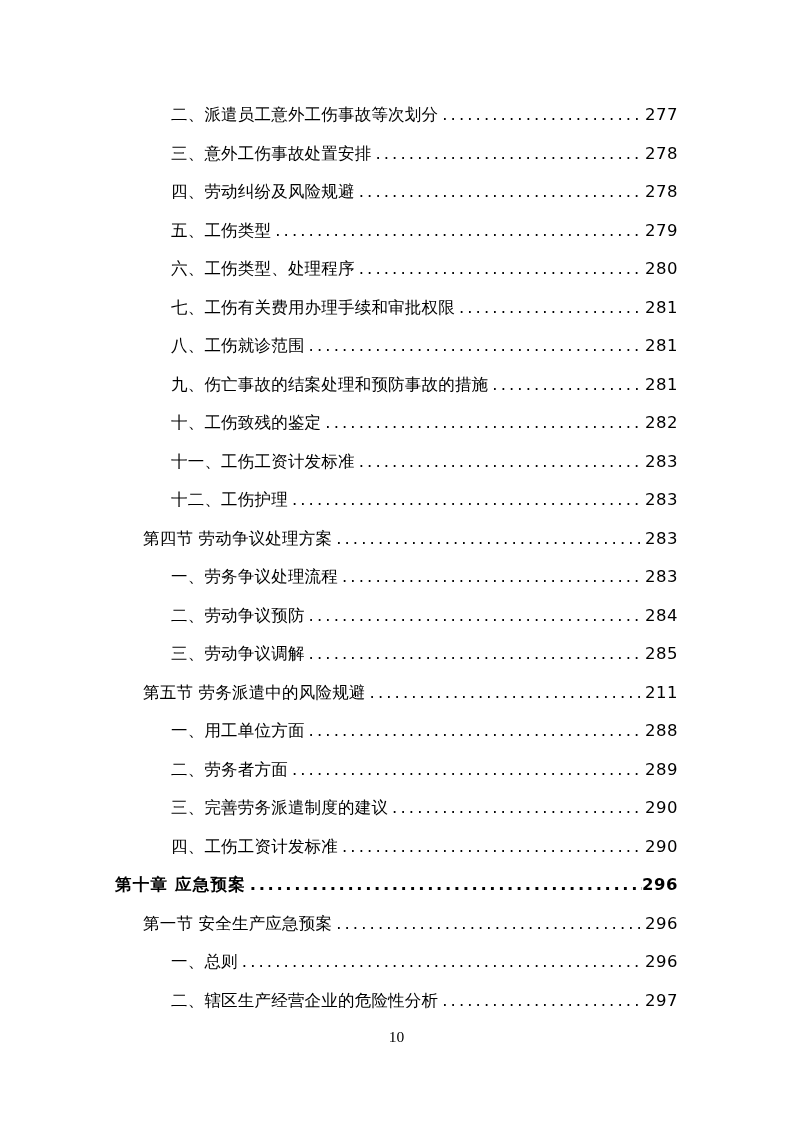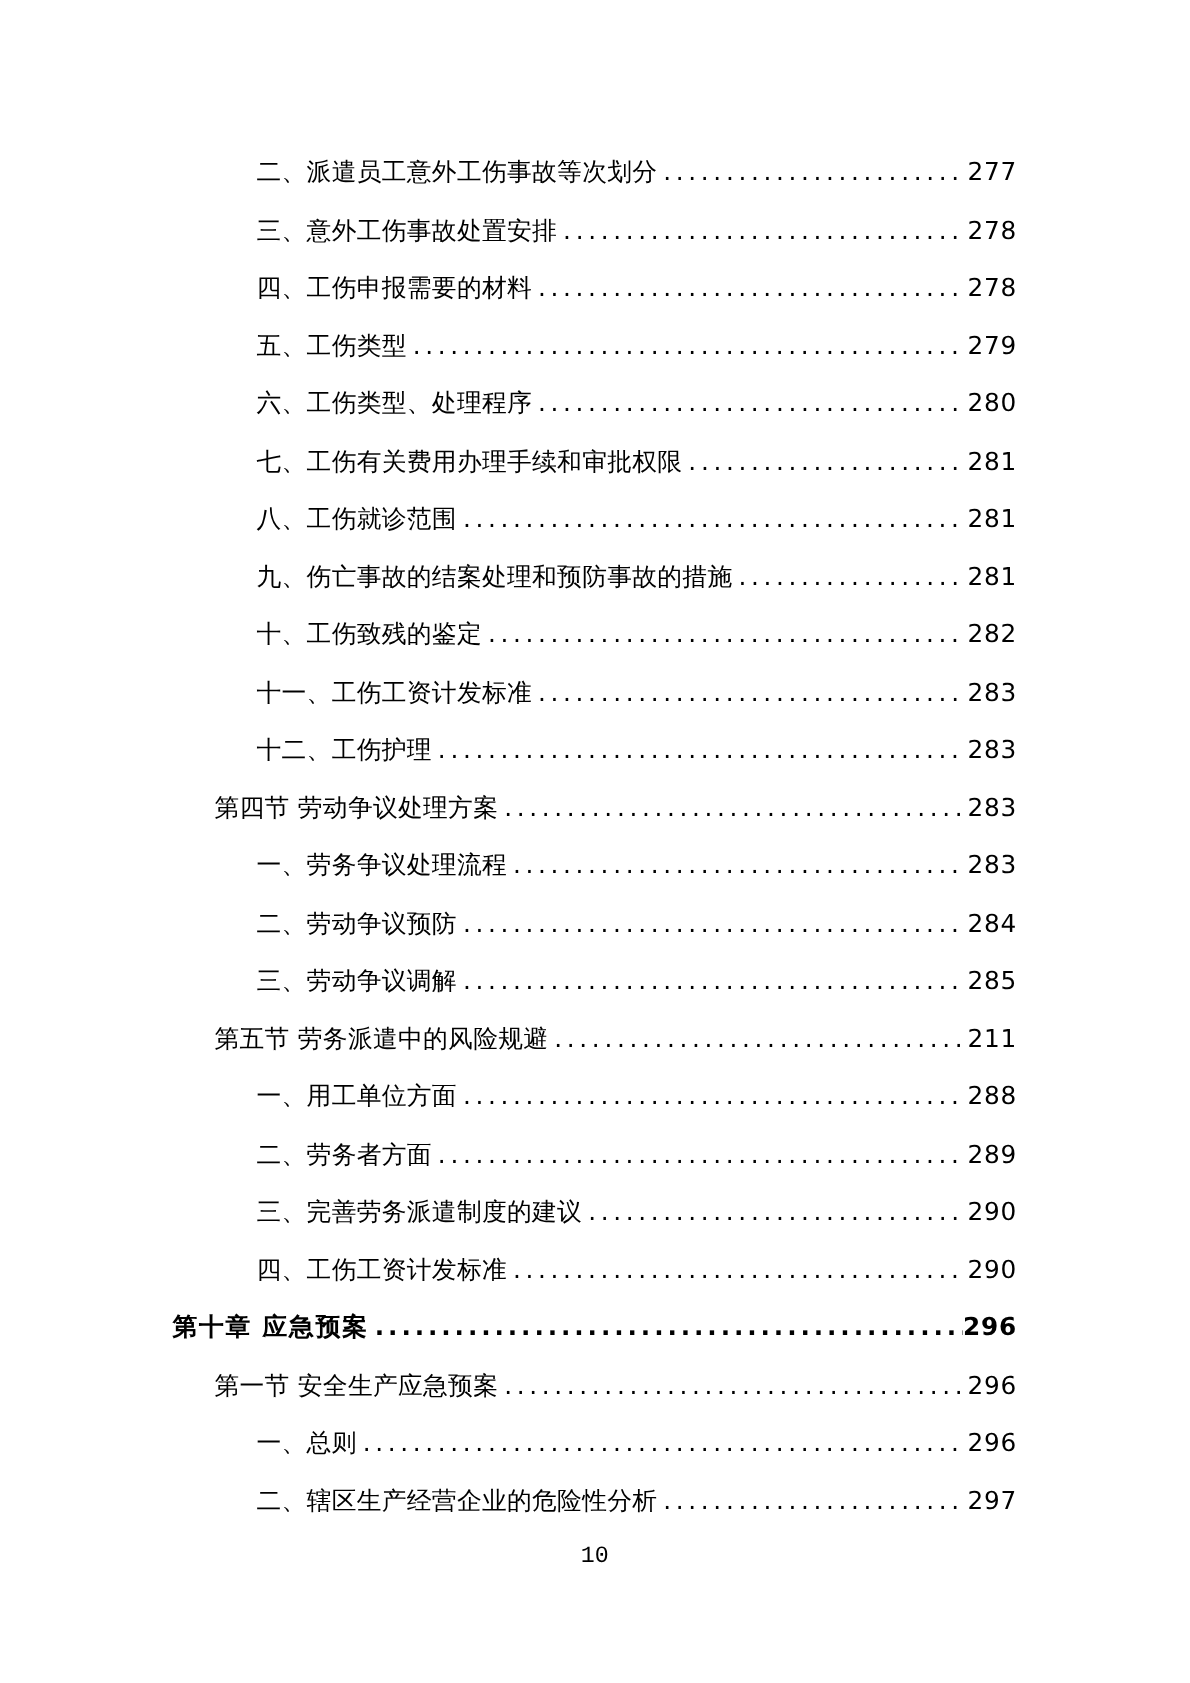--- a/index.html
+++ b/index.html
@@ -59,40 +59,40 @@
   .lvl-chapter .label { letter-spacing: 1.2px; }
   .lvl-chapter .leader { letter-spacing: 2.6px; }
 
   .folio {
     position: absolute;
     left: 0;
     right: 0;
     top: 1028px;
     text-align: center;
     font-size: 15.5px;
-    font-family: Liberation Mono, monospace;
+    font-family: Liberation Serif, serif;
   }
 </style>
 </head>
 <body>
 
 <div class="page">
   <div class="toc" id="toc-list">
       <div class="toc-entry lvl-item">
         <span class="label">二、派遣员工意外工伤事故等次划分</span>
         <span class="leader">...........................................................</span>
         <span class="page-no">277</span>
       </div>
       <div class="toc-entry lvl-item">
         <span class="label">三、意外工伤事故处置安排</span>
         <span class="leader">...........................................................</span>
         <span class="page-no">278</span>
       </div>
       <div class="toc-entry lvl-item">
-        <span class="label">四、工伤申报需要的材料</span>
+        <span class="label">四、劳动纠纷及风险规避</span>
         <span class="leader">...........................................................</span>
         <span class="page-no">278</span>
       </div>
       <div class="toc-entry lvl-item">
         <span class="label">五、工伤类型</span>
         <span class="leader">...........................................................</span>
         <span class="page-no">279</span>
       </div>
       <div class="toc-entry lvl-item">
         <span class="label">六、工伤类型、处理程序</span>

